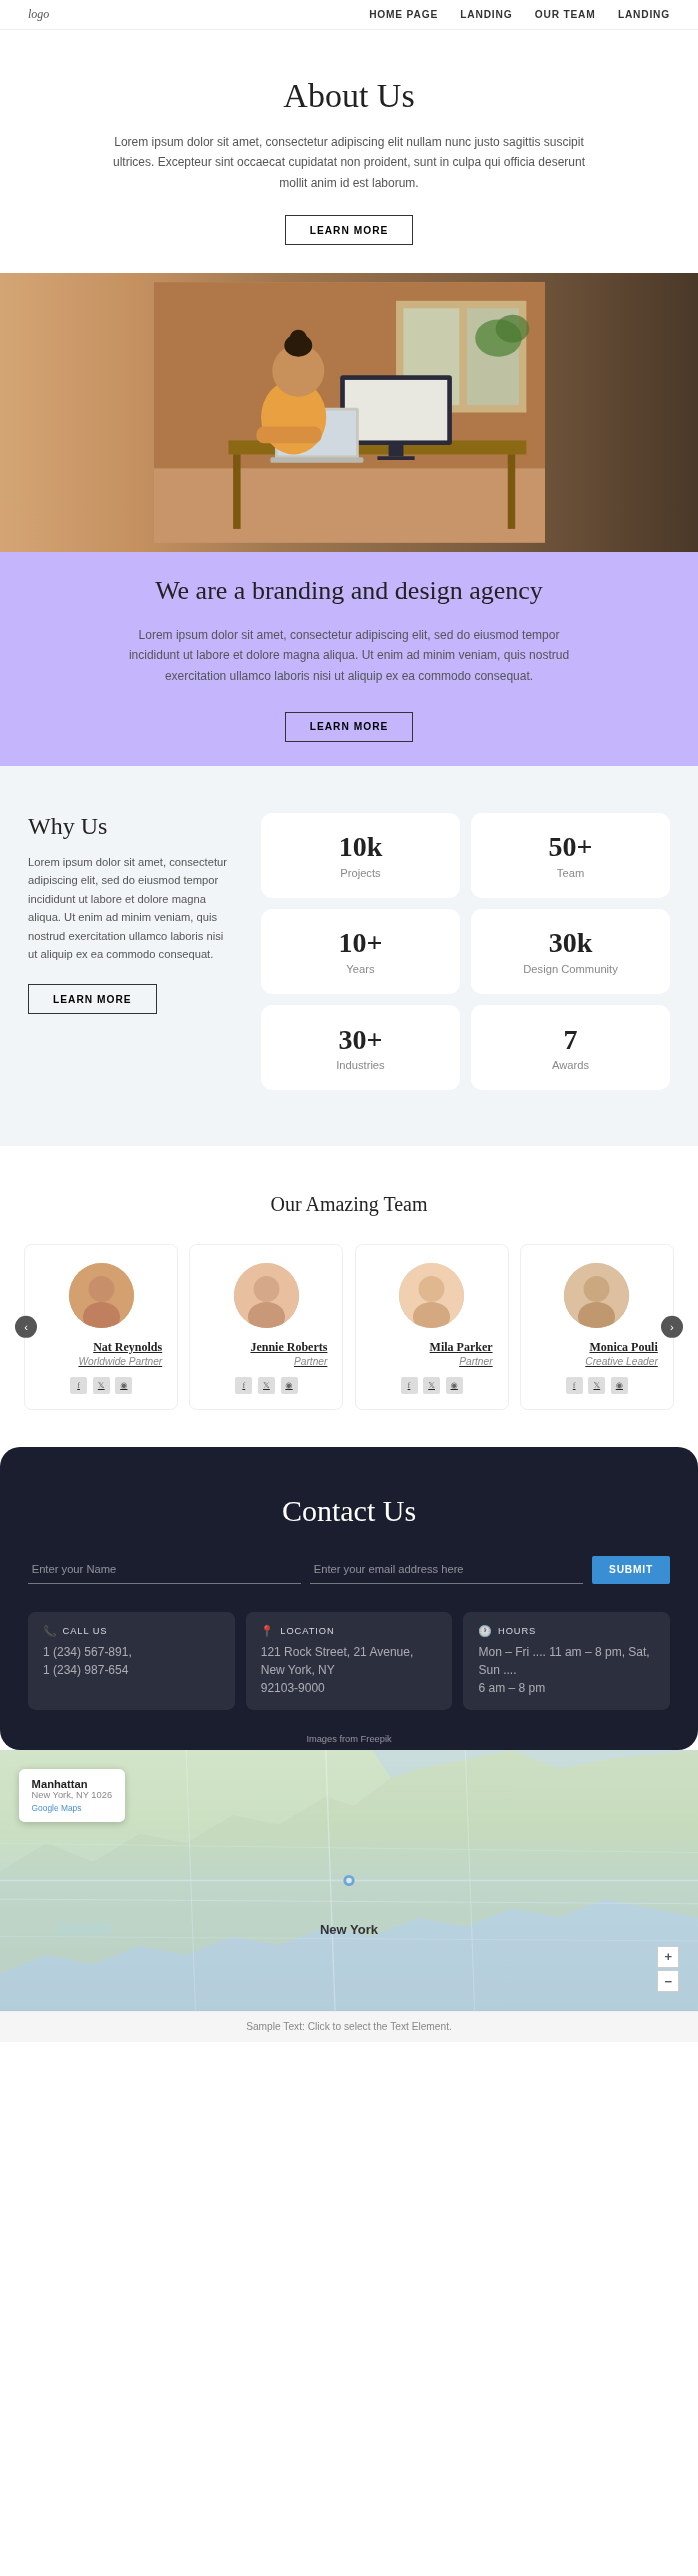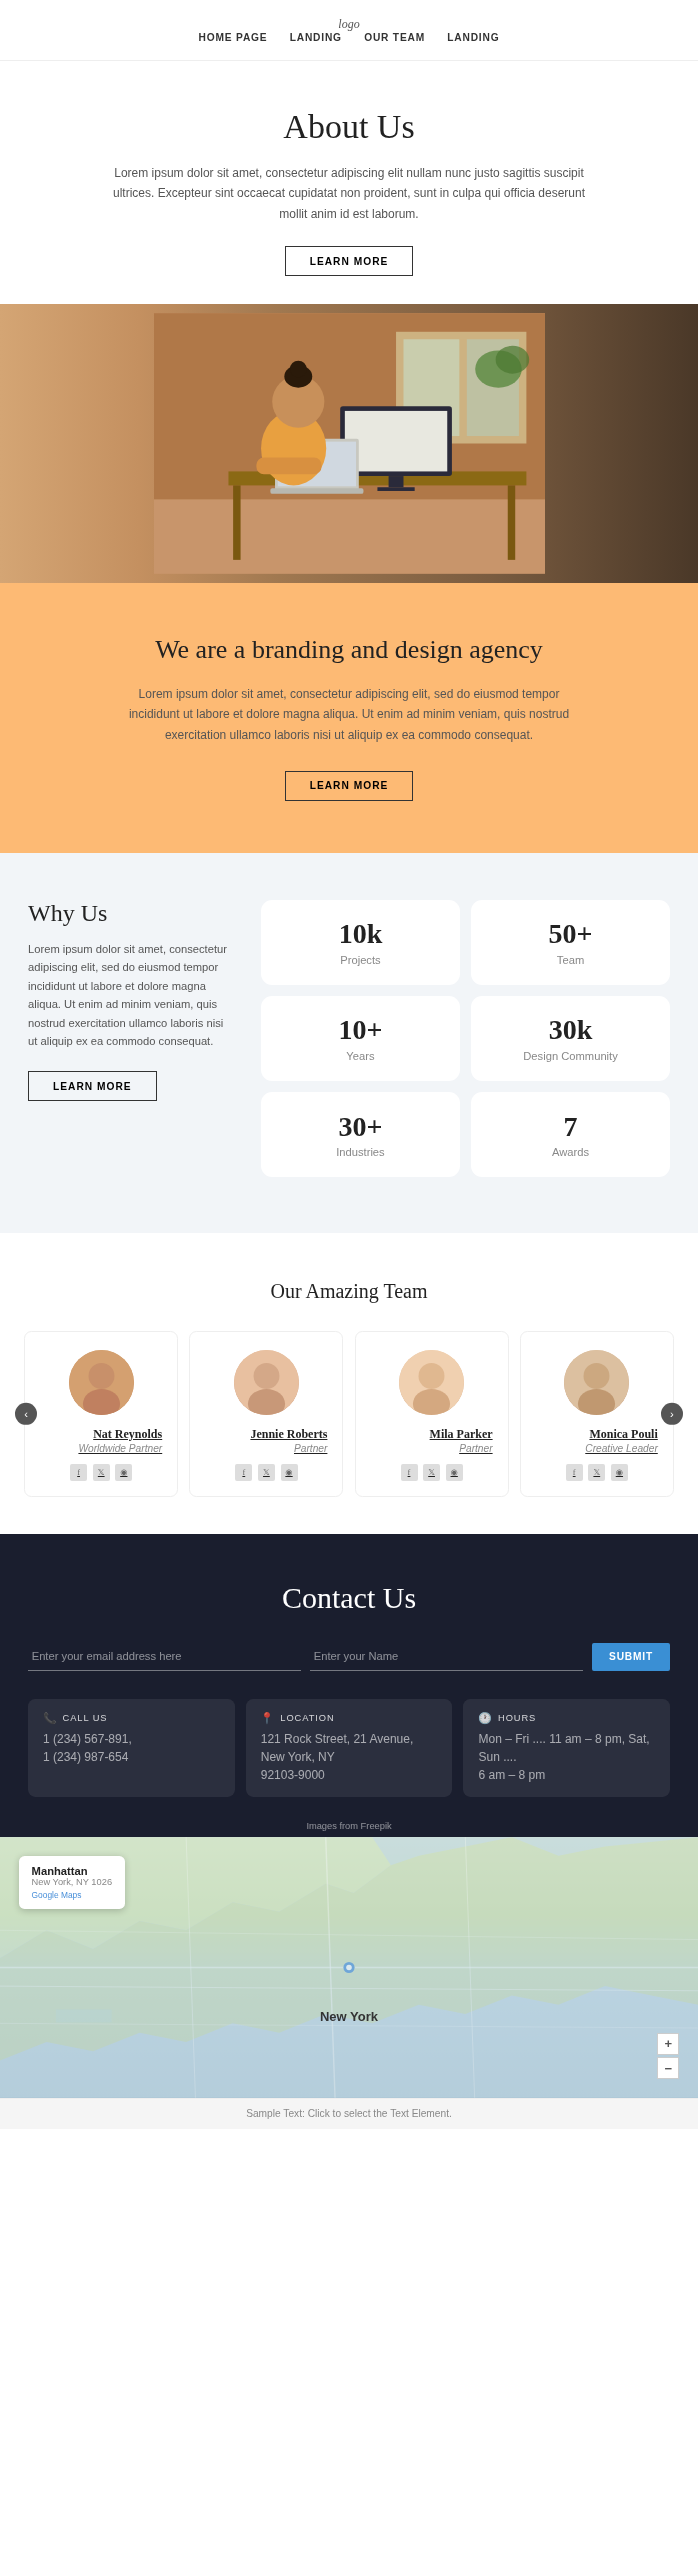--- a/index.html
+++ b/index.html
@@ -1,38 +1,38 @@
 <!DOCTYPE html>
 <html style="font-size:15px"><head>
   <meta charset="utf-8">
   <style>
     * { margin: 0; padding: 0; box-sizing: border-box; }
     body { font-family: 'Georgia', serif; background: #fff; color: #222; width: 698px; }
 
     
     nav {
       display: flex; align-items: center; justify-content: space-between;
-      padding: 17px 28px; border-bottom: 0.9px solid #eee; flex-direction: column;
+      padding: 7px 28px; border-bottom: 0.9px solid #eee;
     }
     .nav-logo { font-size: 12px; color: #555; font-style: italic; }
     .nav-links { display: flex; gap: 22.3px; }
     .nav-links a { font-size: 10.2px; color: #333; text-decoration: none; letter-spacing: 0.08em; font-family: Arial, sans-serif; font-weight: 600; }
 
     
     .about-section { text-align: center; padding: 47px 74px 28px; }
     .about-section h1 { font-size: 34px; font-weight: 400; margin-bottom: 17px; }
     .about-section p { font-size: 12px; color: #555; line-height: 1.7; max-width: 484px; margin: 0 auto 22.3px; font-family: Arial, sans-serif; }
     .btn-outline { border: 1.4px solid #333; background: transparent; padding: 8.4px 24px; font-size: 10.2px; letter-spacing: 0.1em; cursor: pointer; font-family: Arial, sans-serif; font-weight: 600; }
 
     
     .hero-image { width: 100%; height: 279px; background: linear-gradient(135deg, #c8a87a 0%, #b8955f 30%, #8b7355 60%, #5a4a3a 100%); position: relative; overflow: hidden; display: flex; align-items: center; justify-content: center; }
     .hero-image-inner { width: 100%; height: 100%; background: linear-gradient(to right, #d4a574 0%, #c49060 20%, #a07850 40%, #7a5c40 70%, #4a3828 100%); display: flex; align-items: center; justify-content: center; position: relative; }
 
     
-    .branding-section { background: #fdba74; text-align: center; padding: 52px 74px; }
+    .branding-section { background: #c4b5fd; text-align: center; padding: 24px 74px; }
     .branding-section h2 { font-size: 26px; font-weight: 400; margin-bottom: 18.6px; }
     .branding-section p { font-size: 12px; color: #555; line-height: 1.7; max-width: 465px; margin: 0 auto 26px; font-family: Arial, sans-serif; }
 
     
     .why-us-section { background: #f2f5f8; padding: 47px 28px 56px; display: flex; gap: 28px; align-items: flex-start; }
     .why-us-left { flex: 0 0 205px; }
     .why-us-left h2 { font-size: 24px; font-weight: 400; margin-bottom: 13px; }
     .why-us-left p { font-size: 11.2px; color: #555; line-height: 1.65; margin-bottom: 20.5px; font-family: Arial, sans-serif; }
     .stats-grid { flex: 1; display: grid; grid-template-columns: 1fr 1fr; gap: 11.2px; }
     .stat-card { background: #fff; border-radius: 11.2px; padding: 18.6px; text-align: center; }
@@ -52,21 +52,21 @@
     .avatar svg { width: 65px; height: 65px; }
     .team-name { font-size: 12px; font-weight: 700; color: #222; margin-bottom: 1.9px; }
     .team-role { font-size: 10.2px; color: #888; font-style: italic; font-family: Arial, sans-serif; margin-bottom: 9.3px; }
     .social-icons { display: flex; gap: 5.6px; justify-content: center; }
     .social-icon { width: 17px; height: 17px; border-radius: 1.9px; background: #ddd; display: flex; align-items: center; justify-content: center; font-size: 8.4px; color: #666; cursor: pointer; }
     .arrow-btn { position: absolute; top: 50%; transform: translateY(-50%); background: #555; color: #fff; border: none; width: 22.3px; height: 22.3px; border-radius: 50%; cursor: pointer; font-size: 11.2px; display: flex; align-items: center; justify-content: center; }
     .arrow-left { left: -3.7px; }
     .arrow-right { right: -3.7px; }
 
     
-    .contact-section { background: #1a1e2e; color: #fff; padding: 47px 28px 0; }
+    .contact-section { background: #1a1e2e; color: #fff; padding: 47px 28px 0; border-radius: 20px; }
     .contact-section h2 { text-align: center; font-size: 30px; font-weight: 400; margin-bottom: 28px; }
     .contact-form { display: flex; gap: 9.3px; margin-bottom: 28px; }
     .contact-input { flex: 1; background: transparent; border: none; border-bottom: 0.9px solid rgba(255,255,255,0.4); color: #fff; padding: 7.4px 3.7px; font-size: 11.2px; font-family: Arial, sans-serif; outline: none; }
     .contact-input::placeholder { color: rgba(255,255,255,0.5); }
     .submit-btn { background: #3a8fd4; color: #fff; border: none; padding: 7.4px 17px; font-size: 10.2px; letter-spacing: 0.08em; cursor: pointer; font-family: Arial, sans-serif; font-weight: 600; border-radius: 1.9px; white-space: nowrap; }
     .contact-info-row { display: flex; gap: 11.2px; margin-bottom: 18.6px; }
     .contact-info-card { background: rgba(255,255,255,0.08); border-radius: 7.4px; padding: 13px 15px; flex: 1; }
     .contact-info-card .card-title { font-size: 9.3px; letter-spacing: 0.1em; font-family: Arial, sans-serif; color: rgba(255,255,255,0.8); margin-bottom: 5.6px; display: flex; align-items: center; gap: 4.7px; }
     .contact-info-card .card-text { font-size: 12px; color: rgba(255,255,255,0.6); font-family: Arial, sans-serif; line-height: 1.5; }
     .card-icon { font-size: 11.2px; }
@@ -261,22 +261,22 @@
       </div>
     </div>
 
     <button class="arrow-btn arrow-right">›</button>
   </div>
 </section>
 
 <section class="contact-section">
   <h2>Contact Us</h2>
   <div class="contact-form">
+    <input class="contact-input" type="text" placeholder="Enter your Name" style="">
     <input class="contact-input" type="email" placeholder="Enter your email address here" style="">
-    <input class="contact-input" type="text" placeholder="Enter your Name" style="">
     <button class="submit-btn">SUBMIT</button>
   </div>
   <div class="contact-info-row">
     <div class="contact-info-card">
       <div class="card-title">
         <span class="card-icon">📞</span>
         <span>CALL US</span>
       </div>
       <div class="card-text">
         <div>1 (234) 567-891,</div>

